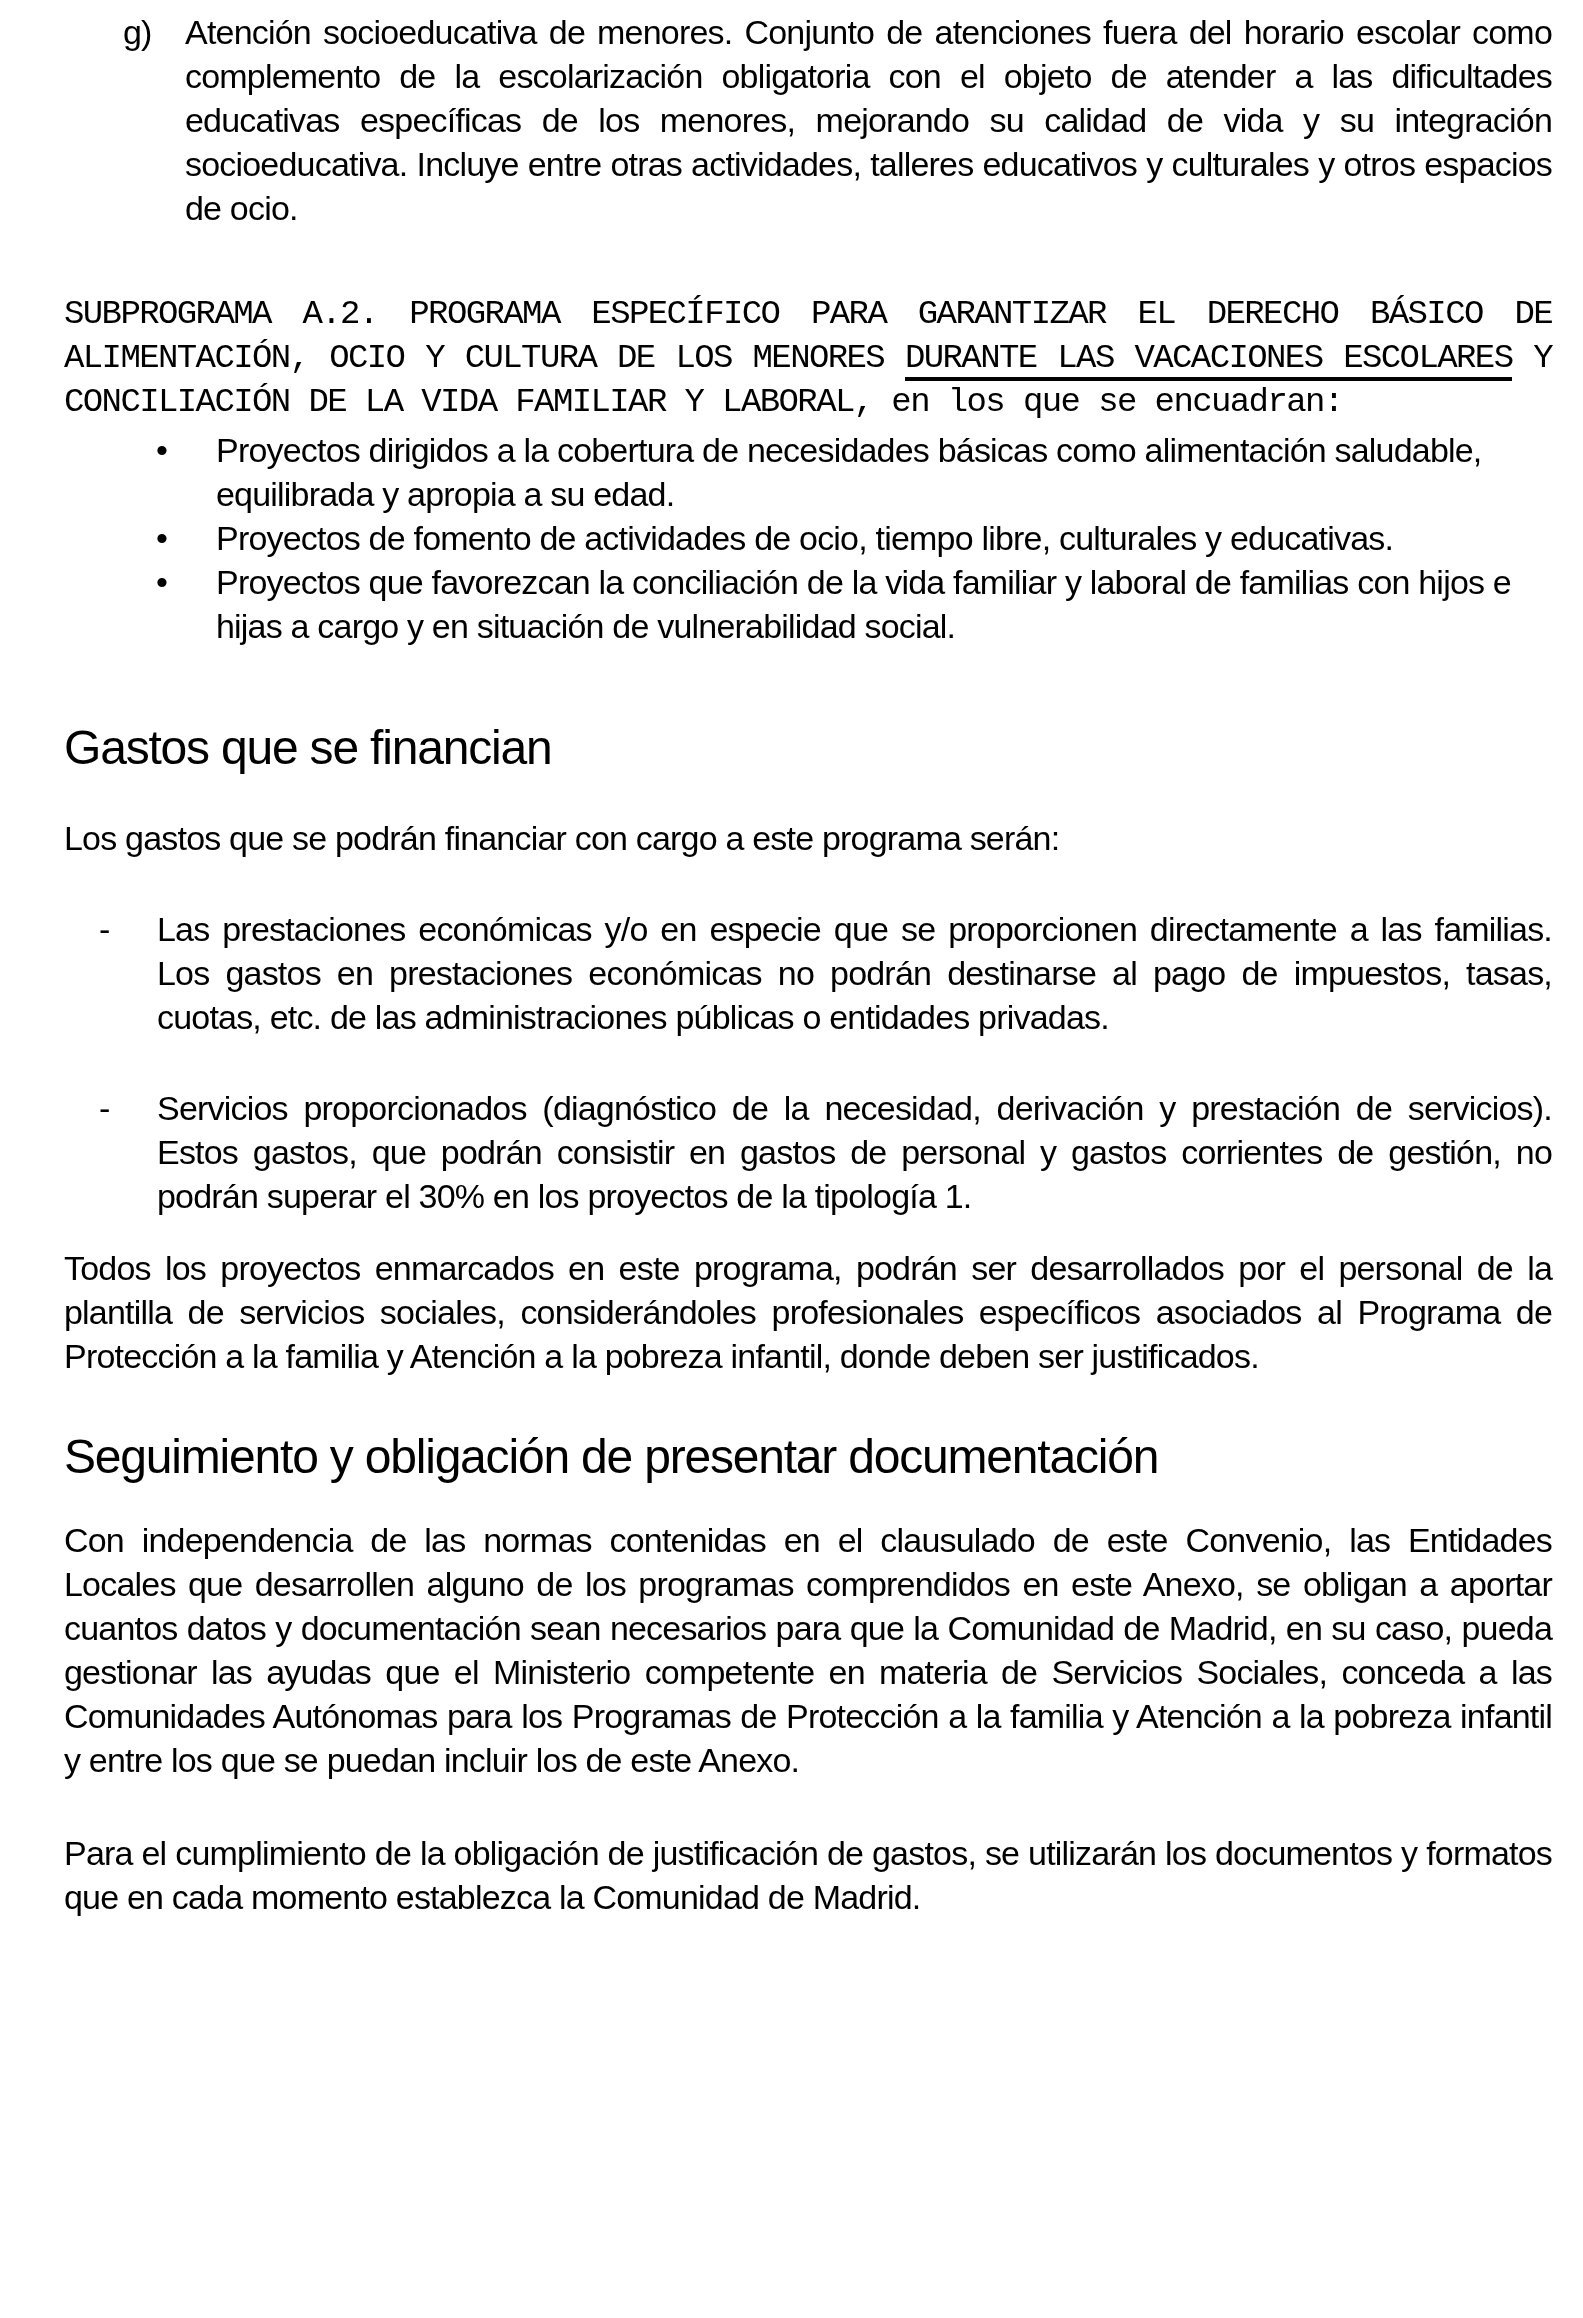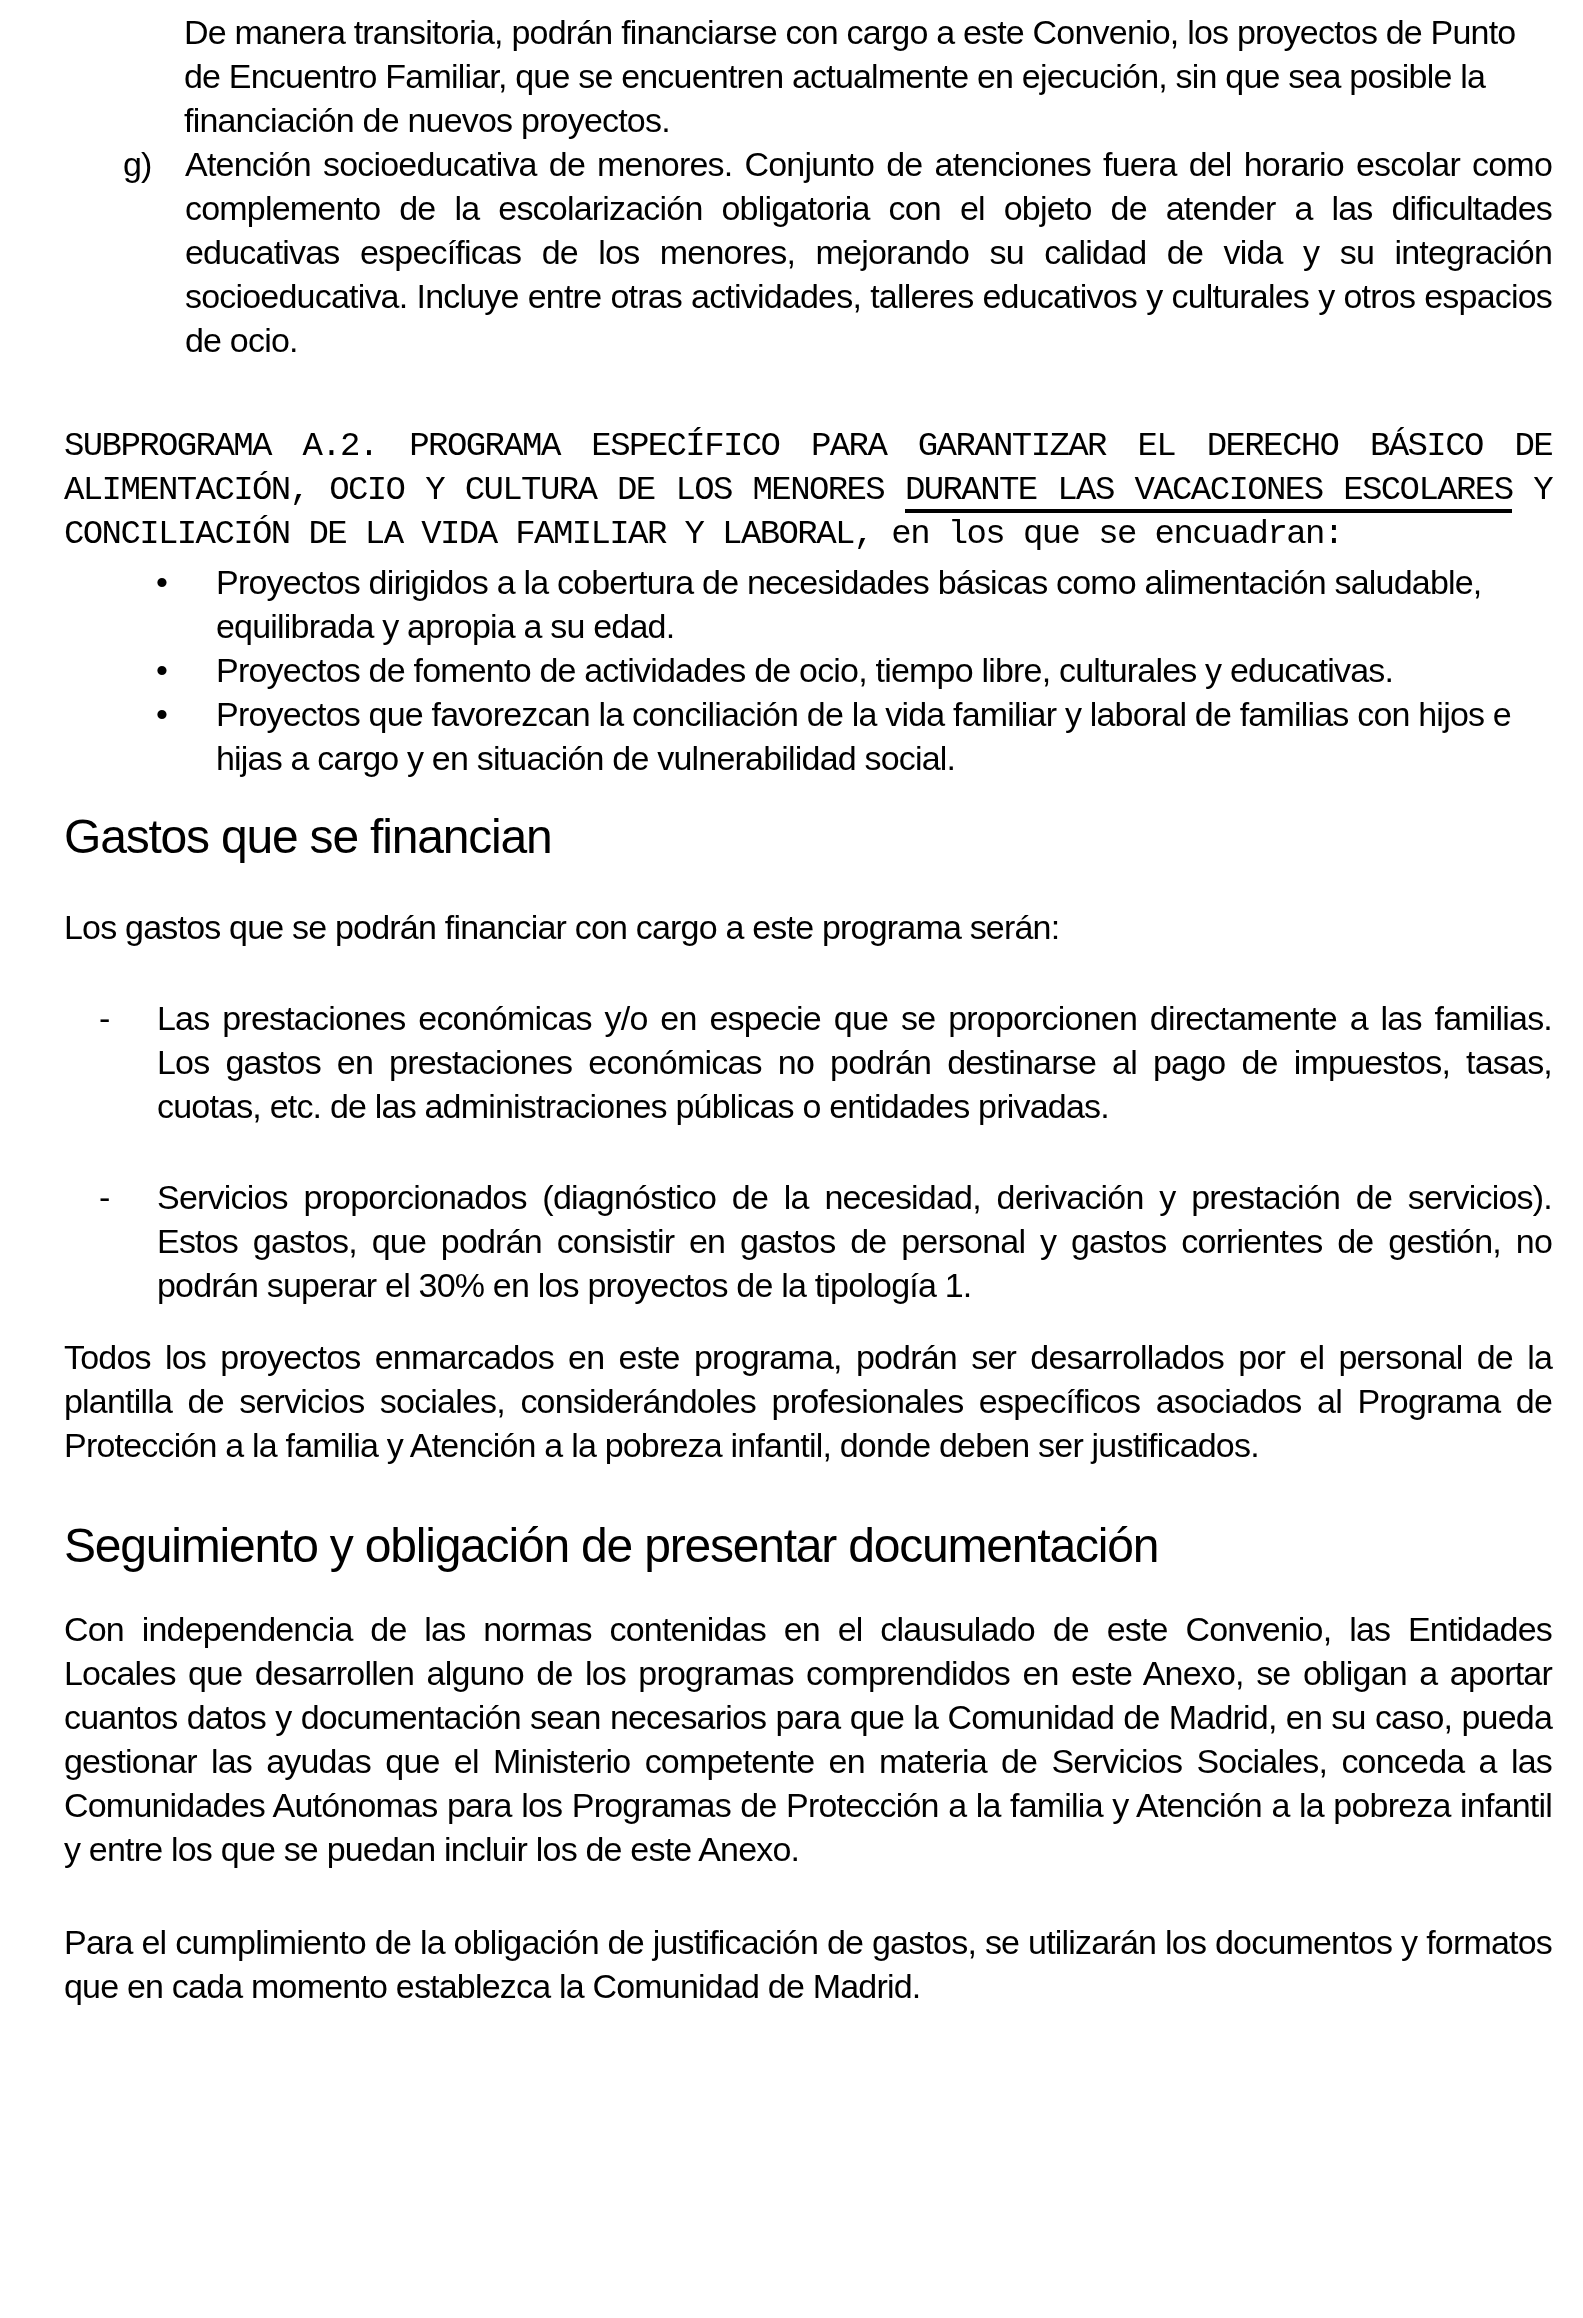--- a/index.html
+++ b/index.html
@@ -41,34 +41,33 @@
   .bullet-list { margin-top: 4.8px; }
   .bullet-item + .bullet-item { margin-top: 0; }
 
   .heading {
     font-size: 48px;
     line-height: 60px;
     font-weight: 400;
     letter-spacing: -1.2px;
     margin: 0;
   }
-  .h-gastos      { margin-top: 27px; }
+  .h-gastos      { margin-top: 70px; }
   .h-seguimiento { margin-top: 49px; }
 
   .intro-gastos { margin-top: 38px; }
   .todos        { margin-top: 28px; }
   .seg-1        { margin-top: 31px; }
   .seg-2        { margin-top: 49px; }
 </style>
 </head>
 <body>
 
 <div class="page">
 
-  <p class="para left indent-1">De manera transitoria, podrán financiarse con cargo a este Convenio, los proyectos de Punto de Encuentro Familiar, que se encuentren actualmente en ejecución, sin que sea posible la financiación de nuevos proyectos.</p>
 
   <div class="hang g-item">
     <span class="marker">g)</span>
     <p class="para justify">Atención socioeducativa de menores. Conjunto de atenciones fuera del horario escolar como complemento de la escolarización obligatoria con el objeto de atender a las dificultades educativas específicas de los menores, mejorando su calidad de vida y su integración socioeducativa. Incluye entre otras actividades, talleres educativos y culturales y otros espacios de ocio.</p>
   </div>
 
   <p class="para justify subprograma"><span>SUBPROGRAMA A.2. PROGRAMA ESPECÍFICO PARA GARANTIZAR EL DERECHO BÁSICO DE ALIMENTACIÓN, OCIO Y CULTURA DE LOS MENORES </span><span class="underlined">DURANTE LAS VACACIONES ESCOLARES</span><span> Y CONCILIACIÓN DE LA VIDA FAMILIAR Y LABORAL, en los que se encuadran:</span></p>
 
   <div class="bullet-list">
     <div class="hang bullet-item">

